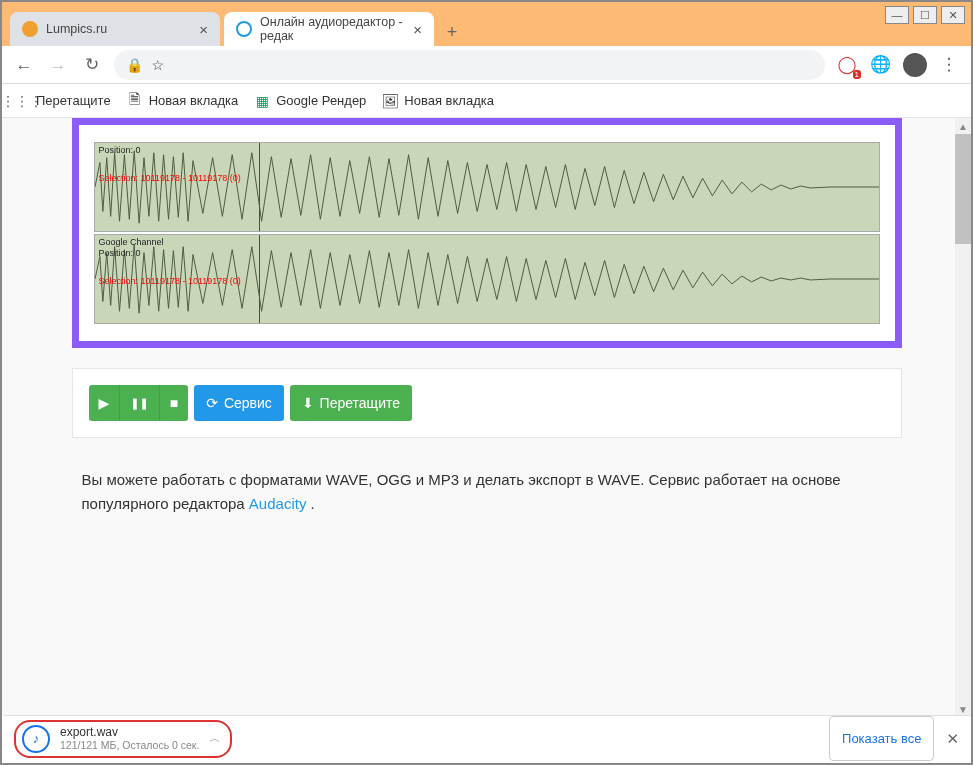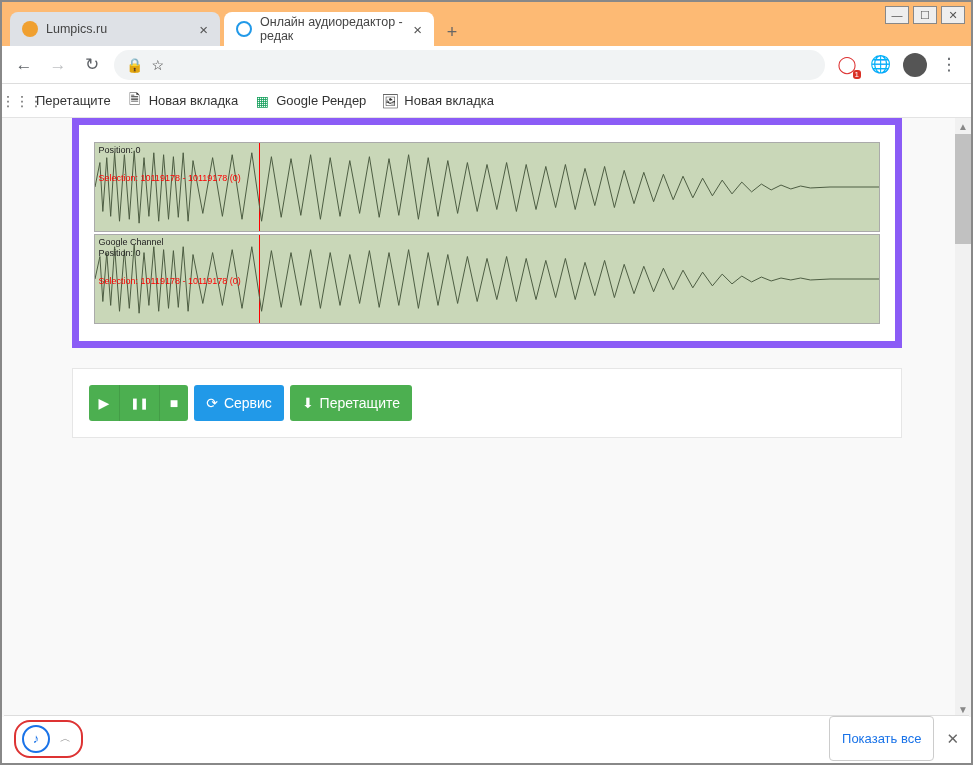--- a/index.html
+++ b/index.html
@@ -185,25 +185,32 @@
             <span>Сервис</span>
           </button>
           <button class="btn btn-green">
             <span>⬇</span>
             <span>Перетащите</span>
           </button>
         </div>
       </div>
 
       <div class="text-block">
+        <p>
+          <span>Вы можете работать с форматами WAVE, OGG и MP3 и делать экспорт в WAVE. Сервис работает на основе популярного редактора </span><a href="#">Audacity</a><span> .</span>
+        </p>
       </div>
     </div>
   </div>
 
   <div class="dlbar">
     <div class="dl-item">
       <div class="dl-icon">♪</div>
+      <div class="dl-text">
+        <div class="dl-name">export.wav</div>
+        <div class="dl-status">121/121 МБ, Осталось 0 сек.</div>
+      </div>
       <div class="dl-chevron">︿</div>
     </div>
     <button class="dl-showall">Показать все</button>
     <div class="dl-close">✕</div>
   </div>
 </div>
 
 </body></html>

